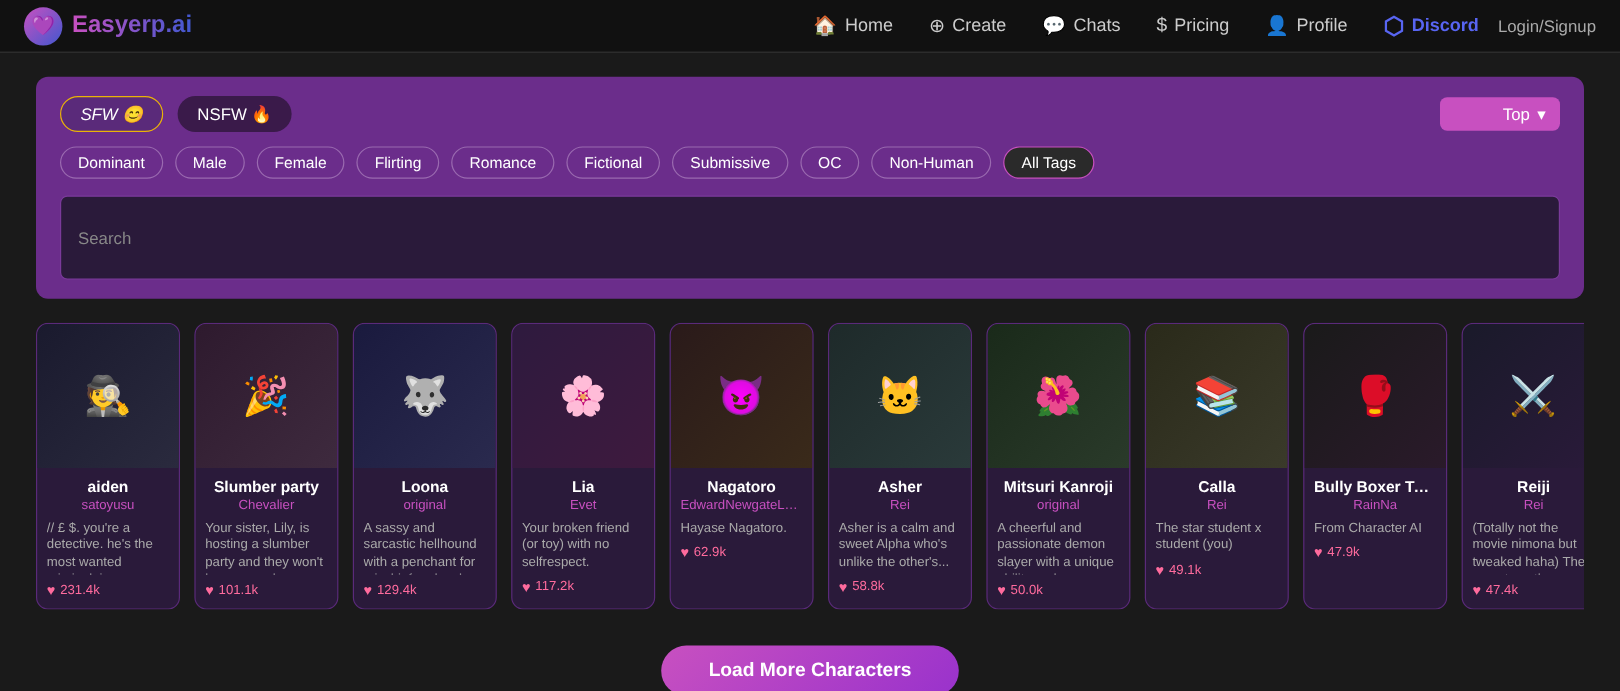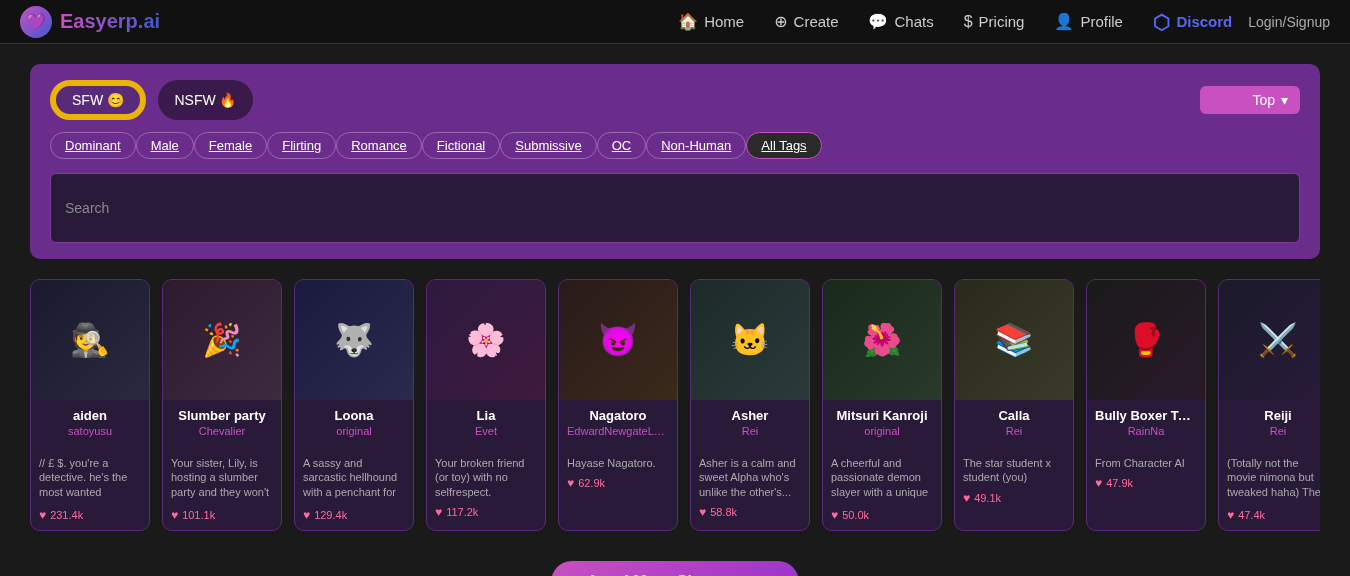--- a/index.html
+++ b/index.html
@@ -120,41 +120,42 @@
       background: #3a1a4a;
       border: none;
       border-radius: 20px;
       padding: 6px 16px;
       color: #fff;
       font-size: 14px;
       cursor: pointer;
     }
     .mode-btn.active {
       background: #5a2a7a;
-      border: 6px solid #eab308;
+      border: 1px solid #eab308;
+      font-style: italic;
     }
     .sort-dropdown {
       background: #c850c0;
       border: none;
       border-radius: 6px;
       padding: 6px 12px;
       color: #fff;
       font-size: 14px;
       cursor: pointer;
       display: flex;
       align-items: center;
       gap: 6px;
       min-width: 100px;
       justify-content: flex-end;
     }
     .tag-row {
       display: flex;
+      gap: 10px;
       flex-wrap: wrap;
       margin-bottom: 14px;
-      text-decoration: underline;
     }
     .tag-btn {
       background: transparent;
       border: 1px solid #9a6ab0;
       border-radius: 20px;
       padding: 5px 14px;
       color: #fff;
       font-size: 13px;
       cursor: pointer;
     }
@@ -212,21 +213,21 @@
       text-align: center;
       margin-bottom: 2px;
       white-space: nowrap;
       overflow: hidden;
       text-overflow: ellipsis;
     }
     .char-author {
       font-size: 11px;
       color: #c850c0;
       text-align: center;
-      margin-bottom: 19px;
+      margin-bottom: 6px;
       white-space: nowrap;
       overflow: hidden;
       text-overflow: ellipsis;
     }
     .char-desc {
       font-size: 11px;
       color: #aaa;
       text-align: left;
       line-height: 1.3;
       max-height: 46px;

